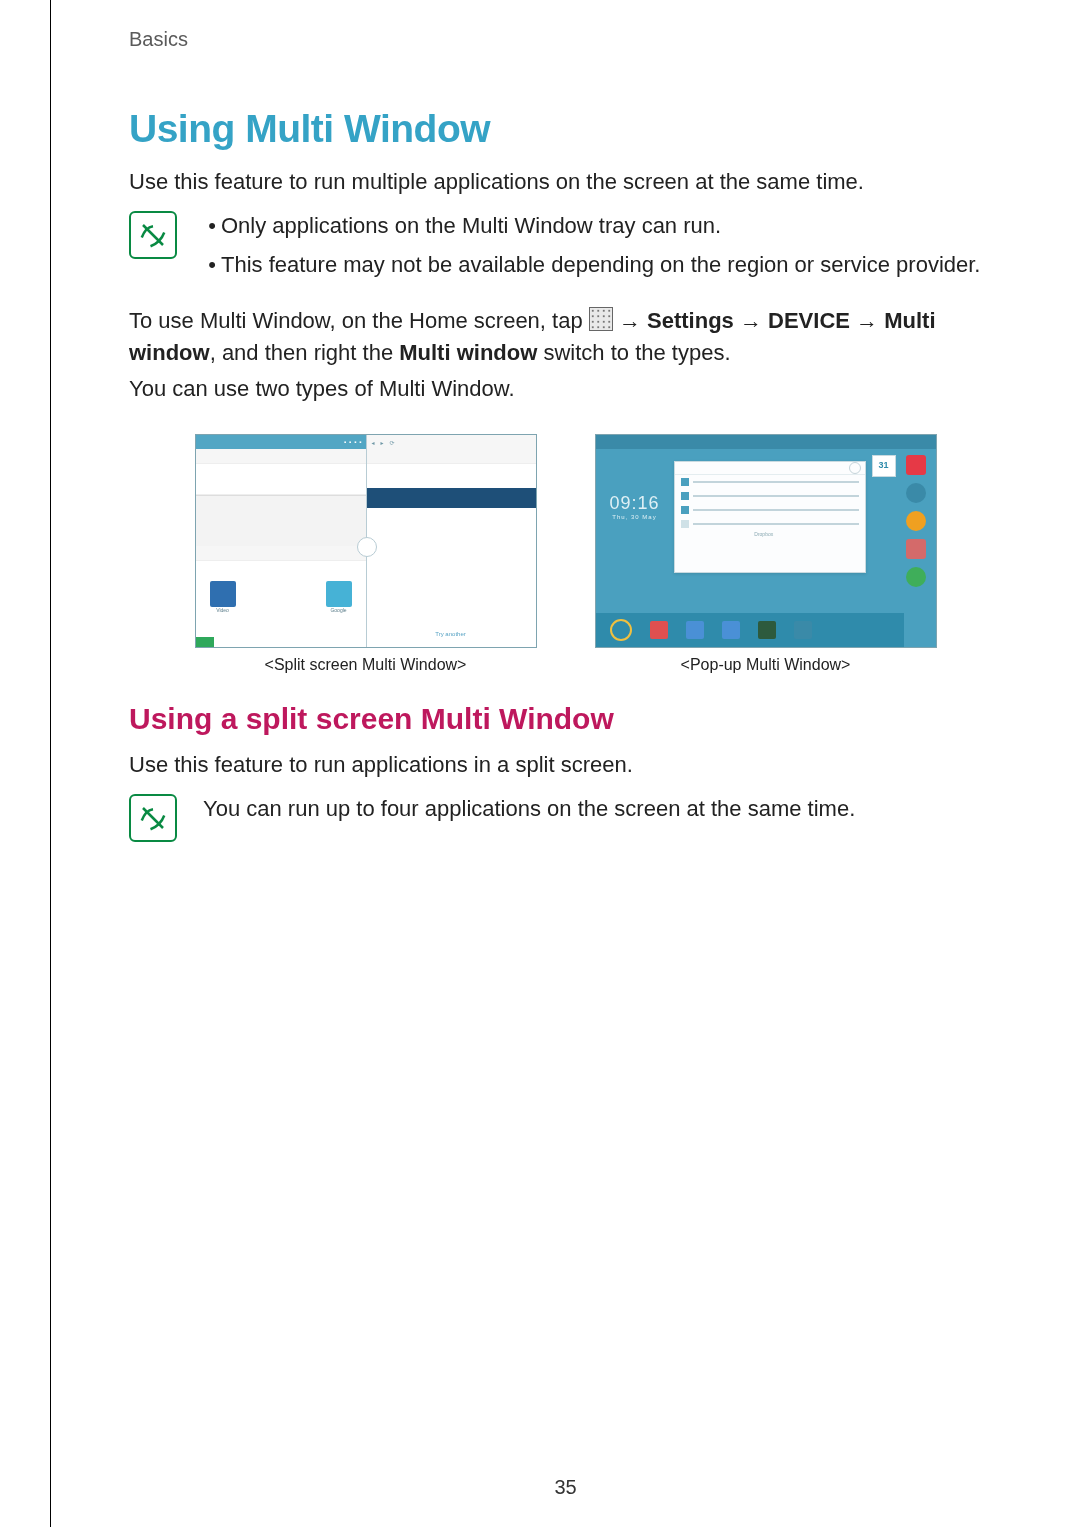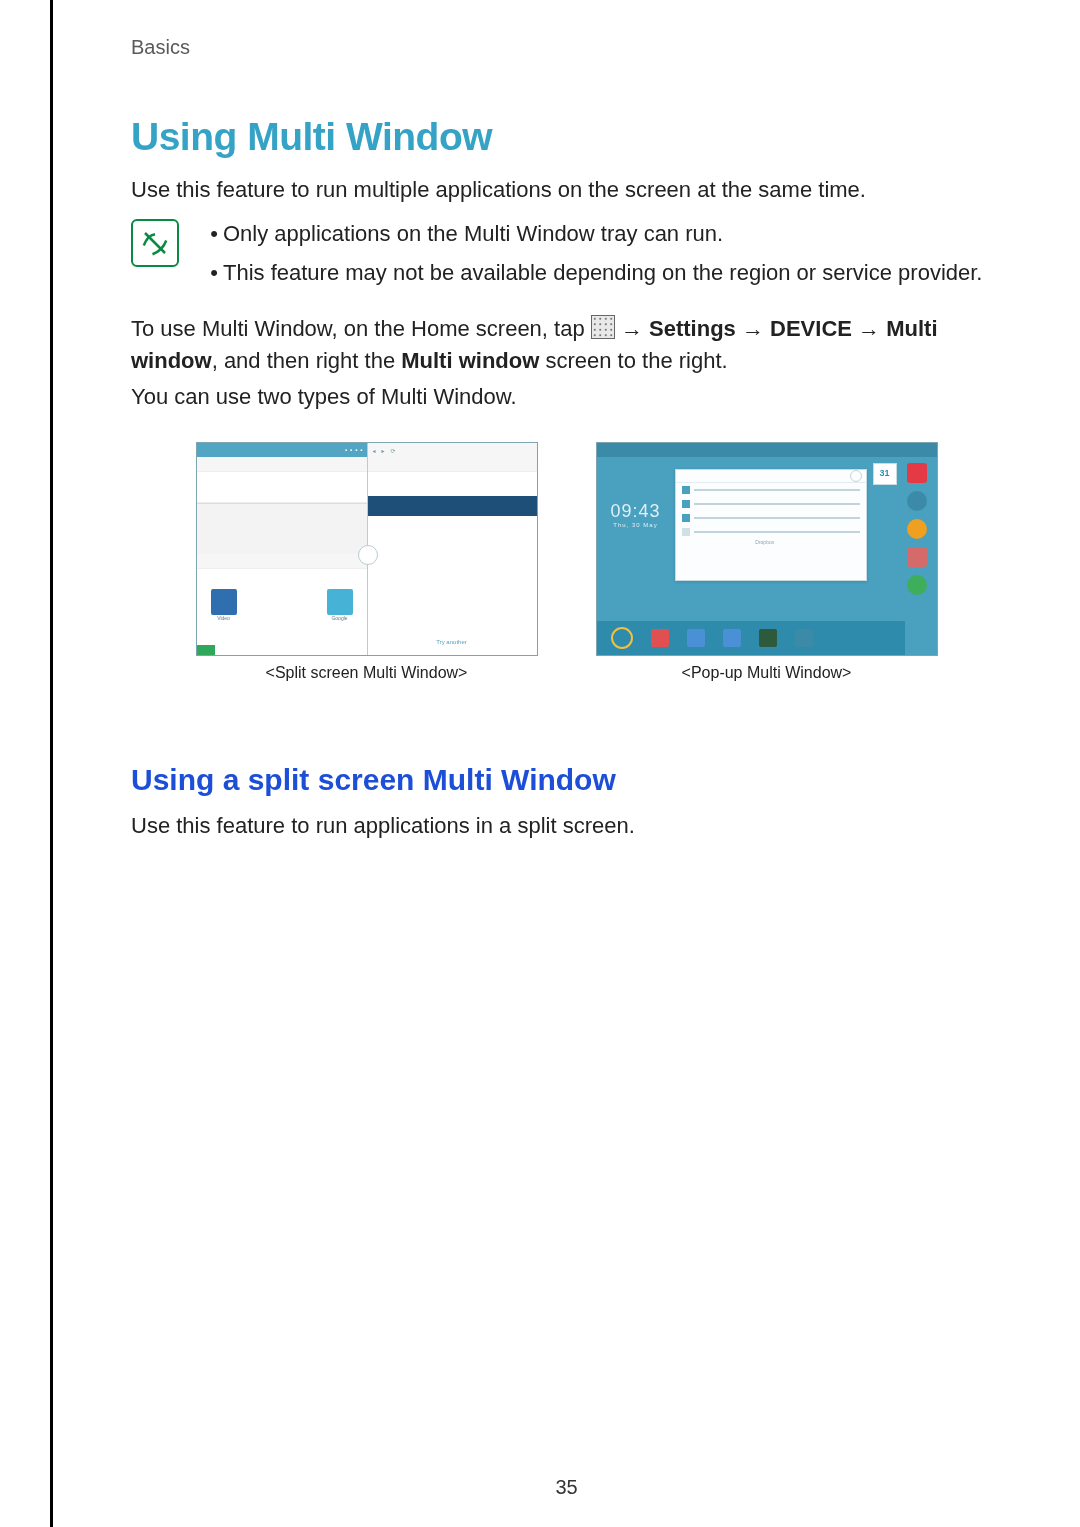--- a/index.html
+++ b/index.html
@@ -7,22 +7,22 @@
     padding: 0;
     background: #fff;
     font-family: "Segoe UI", "Helvetica Neue", Arial, sans-serif;
     color: #222;
     width: 1080px;
     height: 1527px;
     position: relative;
     box-sizing: border-box;
   }
   .page {
-    padding: 36px 78px 0 78px;
-    border-left: 3px solid #000000;
+    padding: 28px 78px 0 78px;
+    border-left: 1px solid #000000;
     margin-left: 50px;
     height: 100%;
     box-sizing: border-box;
     position: relative;
   }
   .breadcrumb {
     font-size: 20px;
     color: #5a5a5a;
     margin-bottom: 56px;
     margin-top: 0;
@@ -143,22 +143,22 @@
   .shot.popup .popwin .pbar .pdot{ width:10px;height:10px;border-radius:50%;border:1px solid #c5d4da; margin:0 4px;}
   .shot.popup .popwin .prow{ display:flex; gap:4px; align-items:center; padding:3px 6px;}
   .shot.popup .popwin .sq{width:8px;height:8px;background:#4aa0bf;}
   .shot.popup .popwin .ln{height:2px;background:#c2d4db; flex:1;}
   .shot.popup .popwin .tag{ font-size:5px;color:#8caab4; margin-left:42%;}
   .shot.popup .cal{ position:absolute; right:40px; top:20px; width:22px; height:20px; background:#fff; border:1px solid #c9dae0; font-size:9px; color:#2f8bab; text-align:center; line-height:18px; font-weight:bold;}
 
   h2.sub {
     font-size: 30px;
     font-weight: 700;
-    color: #1d4ed8;
-    margin: 81px 0 14px 0;
+    color: #be185d;
+    margin: 28px 0 14px 0;
   }
   .page-num {
     position: absolute;
     bottom: 28px;
     left: 0; right: 0;
     text-align: center;
     font-size: 20px;
     color: #333;
   }
 </style>
@@ -186,21 +186,21 @@
           <span>Only applications on the Multi Window tray can run.</span>
         </div>
       <div class="bullet-line">
           <span class="dot">•</span>
           <span>This feature may not be available depending on the region or service provider.</span>
         </div>
     </div>
   </div>
 
   <p class="instr">
-    <span>To use Multi Window, on the Home screen, tap </span><span class="apps-icon"></span><span> → </span><span class="bold">Settings</span><span> → </span><span class="bold">DEVICE</span><span> → </span><span class="bold">Multi window</span><span>, and then right the </span><span class="bold">Multi window</span><span> screen to the right.</span>
+    <span>To use Multi Window, on the Home screen, tap </span><span class="apps-icon"></span><span> → </span><span class="bold">Settings</span><span> → </span><span class="bold">DEVICE</span><span> → </span><span class="bold">Multi window</span><span>, and then right the </span><span class="bold">Multi window</span><span> switch to the types.</span>
   </p>
 
   <p class="body">You can use two types of Multi Window.</p>
 
   <div class="figures">
     <div class="fig">
       <div class="shot split">
         <div class="left-pane">
           <div class="statusbar">
               <span>▪</span>
@@ -238,21 +238,21 @@
         <div class="divider"></div>
         <div class="handle"></div>
       </div>
       <div class="fig-caption">&lt;Split screen Multi Window&gt;</div>
     </div>
 
     <div class="fig">
       <div class="shot popup">
         <div class="topbar"></div>
         <div class="clock">
-          <div class="t">09:43</div>
+          <div class="t">09:16</div>
           <div style="font-size:6px;">Thu, 30 May</div>
         </div>
         <div class="cal">31</div>
         <div class="popwin">
           <div class="pbar">
               <div class="pdot"></div>
             </div>
           <div class="prow">
               <div class="sq"></div>
               <div class="ln"></div>
@@ -287,15 +287,27 @@
           <div class="dicon" style="background:#3a8aa8"></div>
         </div>
       </div>
       <div class="fig-caption">&lt;Pop-up Multi Window&gt;</div>
     </div>
   </div>
 
   <h2 class="sub">Using a split screen Multi Window</h2>
   <p class="body">Use this feature to run applications in a split screen.</p>
 
+  <div class="note-row">
+    <div class="note-icon">
+      <svg viewBox="0 0 24 24" fill="none" stroke="#098a43" stroke-width="2">
+        <path d="M4 4 L20 20"></path>
+        <path d="M3 14 Q6 6 12 5"></path>
+        <path d="M10 21 Q18 18 21 10"></path>
+      </svg>
+    </div>
+    <div class="note-content">
+      <span>You can run up to four applications on the screen at the same time.</span>
+    </div>
+  </div>
 
   <div class="page-num">35</div>
 </div>
 
 </body></html>

